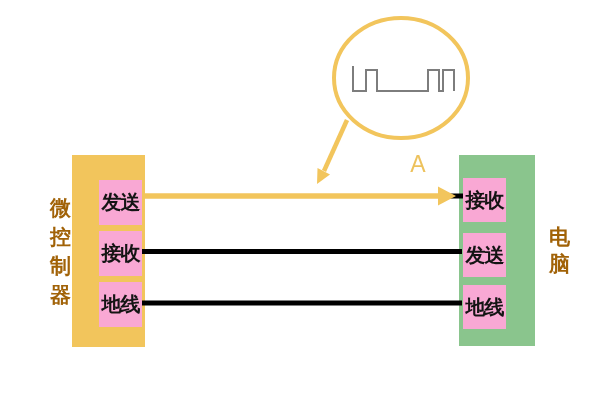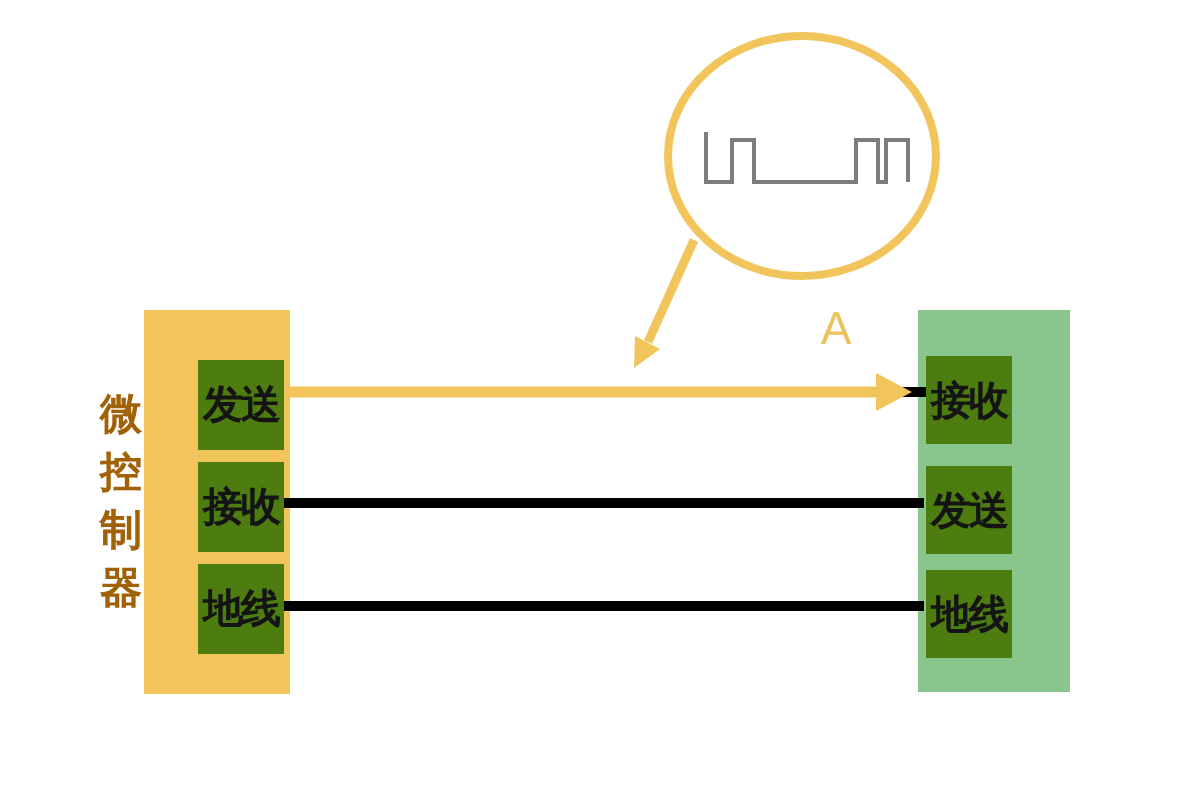--- a/index.html
+++ b/index.html
@@ -32,21 +32,21 @@
   .overlay {
     position: absolute;
     left: 0; top: 0;
     z-index: 2;
     pointer-events: none;
   }
   .port {
     position: absolute;
     z-index: 3;
     width: 43px;
-    background: #4d7c0f;
+    background: #f9a8d4;
     color: #141414;
     font-size: 20px;
     font-weight: bold;
     text-align: center;
     letter-spacing: -1px;
     display: flex;
     align-items: center;
     justify-content: center;
   }
   .port.left { left: 99px; height: 45px; }
@@ -101,20 +101,21 @@
 
     <ellipse cx="401" cy="78" rx="67" ry="60" fill="#ffffff" stroke="#F2C55C" stroke-width="4"></ellipse>
 
     <path d="M353 66 L353 91 L366 91 L366 70 L377 70 L377 91 L428 91 L428 70 L439 70 L439 91 L443 91 L443 70 L454 70 L454 91" fill="none" stroke="#7D7D7D" stroke-width="2"></path>
 
     <line x1="347" y1="120" x2="324" y2="171" stroke="#F2C55C" stroke-width="4.5"></line>
     <polygon points="317,184 330,174.5 317.5,168" fill="#F2C55C"></polygon>
   </svg>
 
   <div class="device-name mcu-name">微控制器</div>
+  <div class="device-name pc-name">电脑</div>
 
   <div class="port left l0">发送</div>
   <div class="port left l1">接收</div>
   <div class="port left l2">地线</div>
 
   <div class="port right r0">接收</div>
   <div class="port right r1">发送</div>
   <div class="port right r2">地线</div>
 
   <div class="wire-label-a">A</div>

